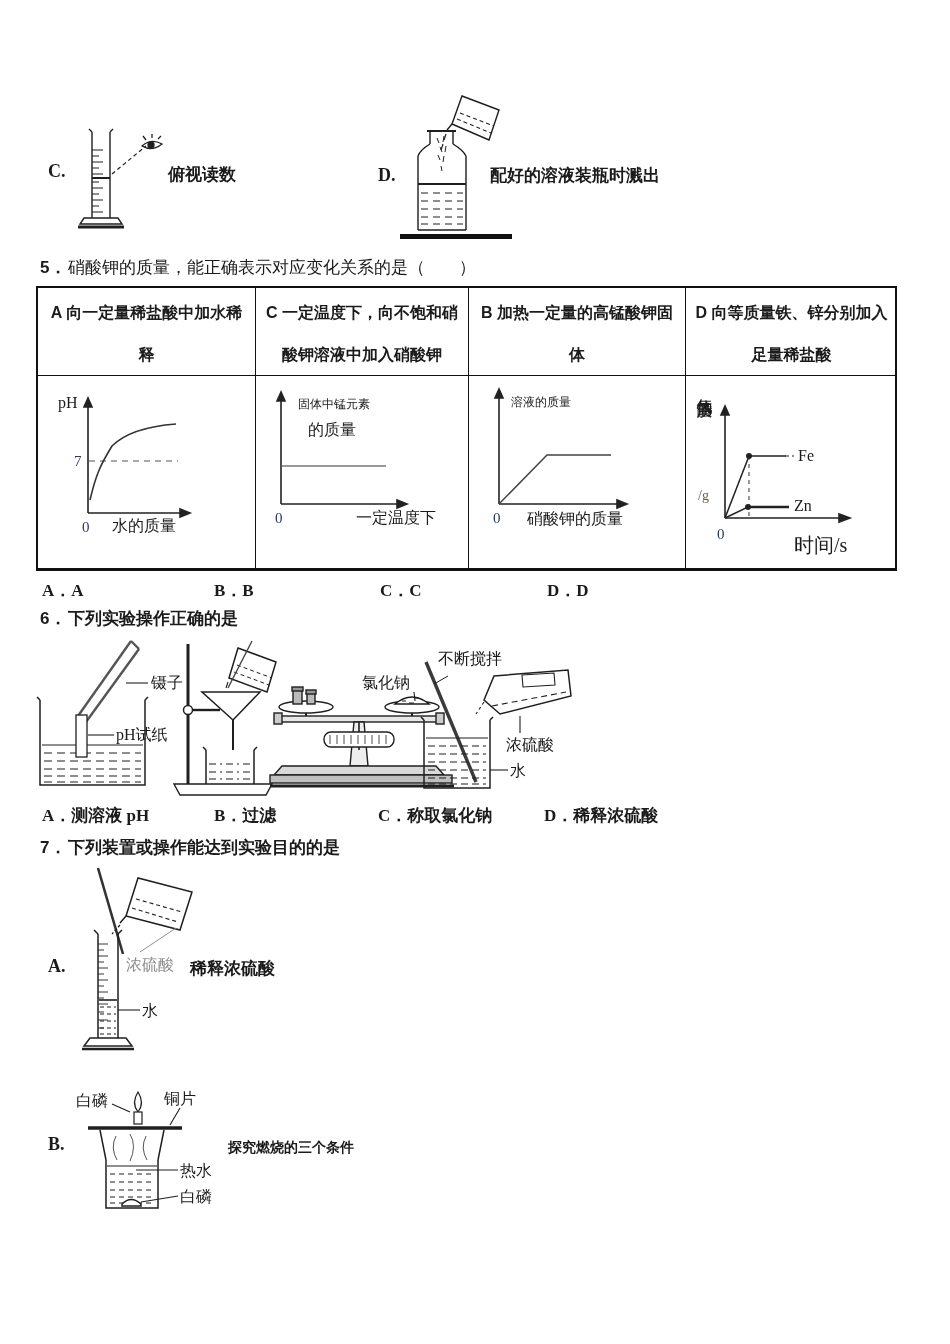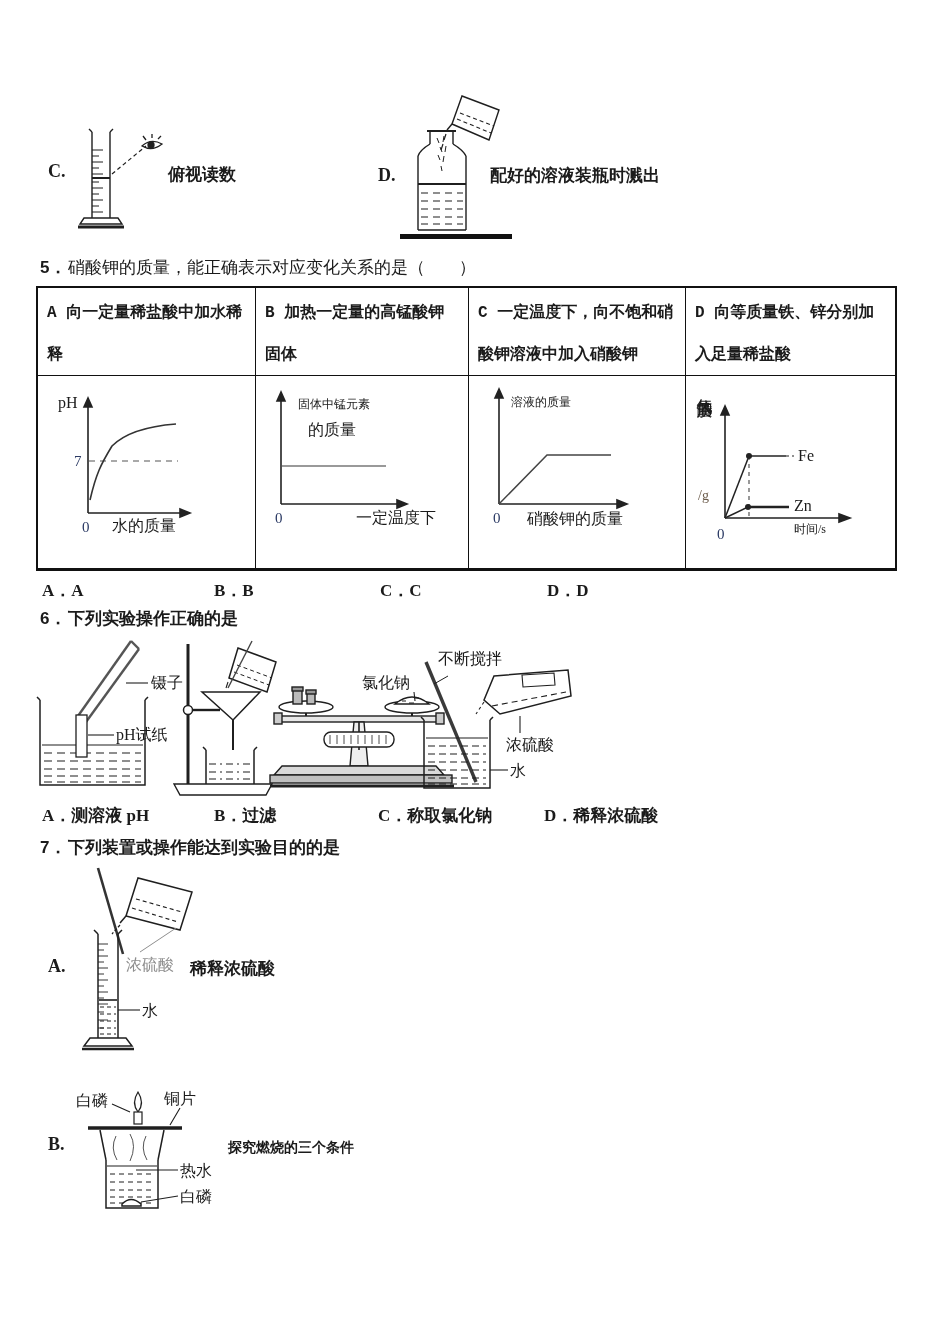--- a/index.html
+++ b/index.html
@@ -16,21 +16,21 @@
   .glabel{position:absolute;font-size:15px;font-family:"Liberation Serif",serif;white-space:nowrap;line-height:1.1;}
   .gray{color:#8f8f8f;}
   .navy{color:#2b3a64;}
   
   .qtable{position:absolute;left:36px;top:286px;width:861px;height:285px;
           border:2px solid #111;display:grid;grid-template-columns:218px 213px 217px 211px;
           grid-template-rows:88px 195px;box-sizing:border-box;border-bottom-width:3px;}
   .qtable .cell{border-right:1.5px solid #111;border-bottom:1.5px solid #111;position:relative;box-sizing:border-box;}
   .qtable .cell.last{border-right:none;}
   .qtable .cell.bot{border-bottom:none;}
-  .hcell{padding:4px 9px 0 9px;font-weight:bold;font-size:16px;line-height:42px;font-family:Liberation Mono, monospace;}
+  .hcell{padding:4px 9px 0 9px;font-weight:bold;font-size:16px;line-height:42px;font-family:Liberation Sans, sans-serif;text-align:center;}
   svg{position:absolute;left:0;top:0;}
   .fig{position:absolute;}
   .vlab{writing-mode:vertical-rl;text-orientation:upright;letter-spacing:1px;}
 </style>
 </head>
 <body>
 
 <div class="page">
 
   <span class="letter abs" style="left:48px;top:161px">C.</span>
@@ -80,22 +80,22 @@
       <rect x="2" y="142" width="112" height="5" fill="#111"></rect>
     </svg>
   </div>
   <span class="cap abs" style="left:490px;top:164px">配好的溶液装瓶时溅出</span>
 
   <span class="qnum abs" style="left:40px;top:256px">5．</span>
   <span class="qtext abs" style="left:68px;top:256px">硝酸钾的质量，能正确表示对应变化关系的是（　　）</span>
 
   <div class="qtable">
     <div class="cell hcell">A 向一定量稀盐酸中加水稀释</div>
+    <div class="cell hcell">C 一定温度下，向不饱和硝酸钾溶液中加入硝酸钾</div>
     <div class="cell hcell">B 加热一定量的高锰酸钾固体</div>
-    <div class="cell hcell">C 一定温度下，向不饱和硝酸钾溶液中加入硝酸钾</div>
     <div class="cell hcell last">D 向等质量铁、锌分别加入足量稀盐酸</div>
 
     <div class="cell bot">
       <svg width="216" height="193" viewBox="0 0 216 193">
         <g stroke="#222" fill="none" stroke-width="1.6">
           <path d="M50 22 L50 137 M50 137 L150 137"></path>
           <path d="M50 22 L46 31 L54 31 Z" fill="#222"></path>
           <path d="M152 137 L142 133 L142 141 Z" fill="#222"></path>
           <path d="M51 85 L140 85" stroke-dasharray="6 5" stroke-width="1.2" stroke="#555"></path>
           <path d="M52 124 C58 98 63 88 74 70 C88 56 112 50 138 48" stroke-width="1.6" stroke="#333"></path>
@@ -150,21 +150,21 @@
           <path d="M63 80 L63 142" stroke-dasharray="4 4" stroke-width="1.2" stroke="#555"></path>
           <circle cx="63" cy="80" r="3" fill="#222" stroke="none"></circle>
           <circle cx="62" cy="131" r="3" fill="#222" stroke="none"></circle>
         </g>
       </svg>
       <span class="glabel vlab" style="left:10px;top:10px;font-size:16px">气体的质量</span>
       <span class="glabel" style="left:12px;top:112px;font-size:14px;color:#6b5b4a">/g</span>
       <span class="glabel" style="left:112px;top:71px;font-size:16px">Fe</span>
       <span class="glabel" style="left:108px;top:121px;font-size:16px">Zn</span>
       <span class="glabel navy" style="left:31px;top:150px">0</span>
-      <span class="glabel" style="left:108px;top:147px;font-size:12px">时间/s</span>
+      <span class="glabel" style="left:108px;top:158px;font-size:20px">时间/s</span>
     </div>
   </div>
 
   <div class="ansrow">
     <span class="abs" style="left:42px;top:579px">A．A</span>
     <span class="abs" style="left:214px;top:579px">B．B</span>
     <span class="abs" style="left:380px;top:579px">C．C</span>
     <span class="abs" style="left:547px;top:579px">D．D</span>
   </div>
 

